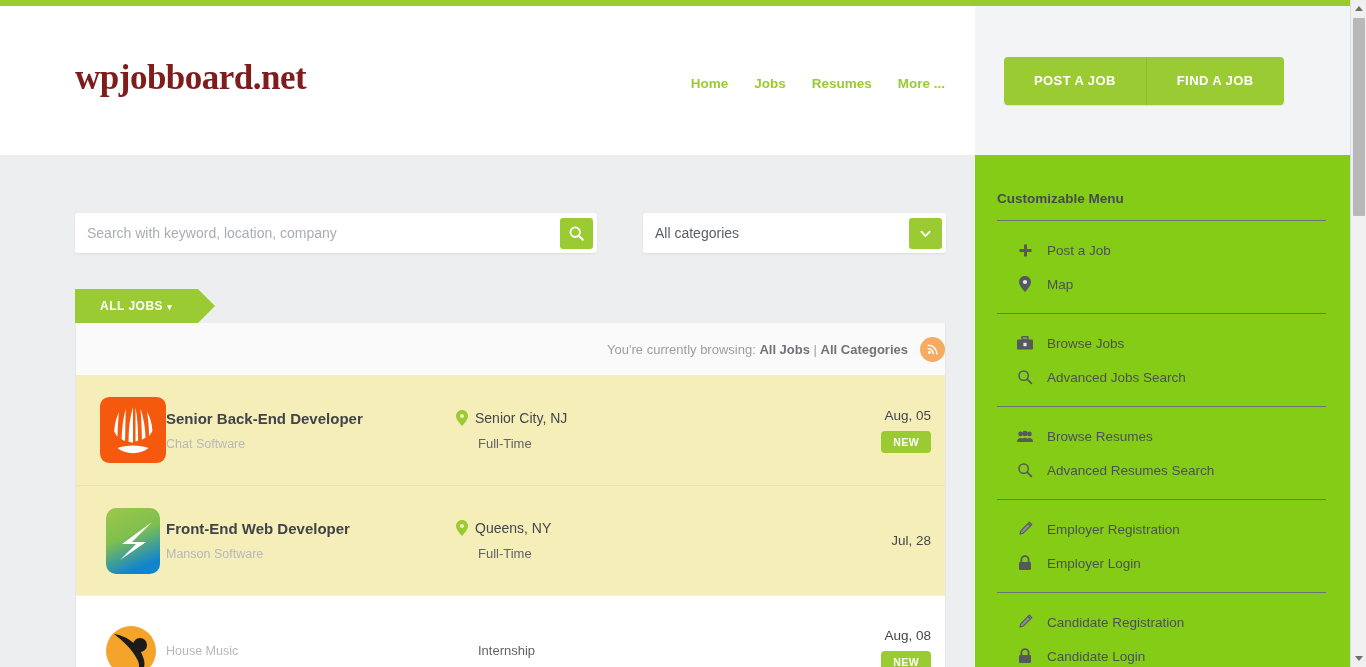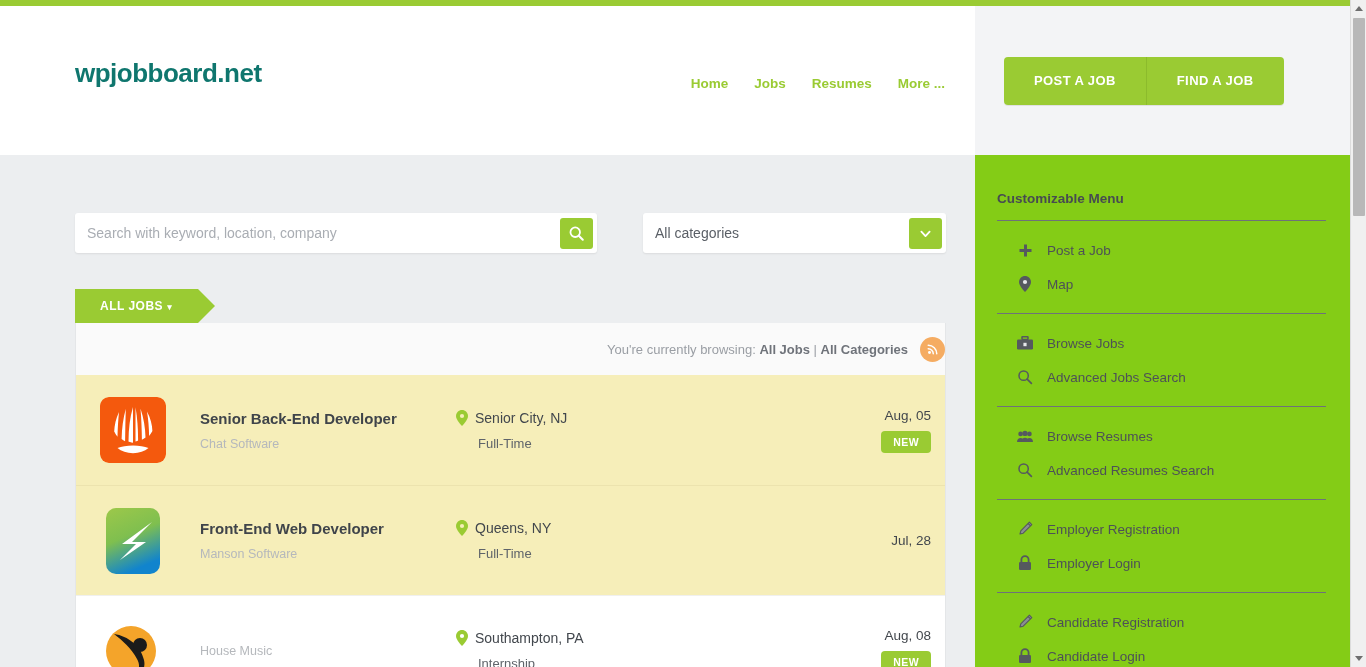--- a/index.html
+++ b/index.html
@@ -45,25 +45,25 @@
 
   
   .header {
     height: 149px;
     background: #ffffff;
     position: relative;
   }
   .logo {
     position: absolute;
     left: 75px; top: 52px;
-    font-family: Liberation Sans, sans-serif;
-    font-size: 26px;
+    font-family: Liberation Serif, serif;
+    font-size: 35px;
     font-weight: bold;
     letter-spacing: -0.5px;
-    color: #0f766e;
+    color: #7f1d1d;
     white-space: nowrap;
   }
   .nav {
     position: absolute;
     right: 30px; top: 70px;
     display: flex;
     gap: 26px;
     align-items: center;
   }
   .nav a {
@@ -244,21 +244,21 @@
   .job.featured + .job.featured { border-top: 1px solid #ece3ae; }
   .job.plain { border-top: 1px solid #f0f0ee; }
 
   .joblogo {
     width: 66px; height: 66px;
     border-radius: 8px;
     flex: 0 0 auto;
     overflow: hidden;
     display: block;
   }
-  .jobmain { width: 290px; padding-left: 34px; }
+  .jobmain { width: 290px; }
   .jobtitle {
     font-size: 15px;
     font-weight: bold;
     color: #3f444a;
     margin-bottom: 10px;
     white-space: nowrap;
   }
   .jobcompany {
     font-size: 12.5px;
     color: #b5b8bc;
@@ -506,27 +506,20 @@
                 <rect width="66" height="66" rx="7" fill="#ffffff"></rect>
                 <circle cx="31" cy="33" r="25" fill="#f4a42a"></circle>
                 <path d="M14 16c14 2 27 12 30 26 2 9-3 16-12 18 7-5 9-12 5-19C32 31 22 22 14 16z" fill="#1b1b1b"></path>
                 <circle cx="40" cy="27" r="7" fill="#1b1b1b"></circle>
               </svg>
             </span>
             <div class="jobmain">
               <div class="jobcompany">House Music</div>
             </div>
             <div class="jobloc">
-              <div class="jobloc-line">
-                <svg width="12" height="16" viewBox="0 0 12 16">
-                  <path d="M6 0C2.7 0 0 2.7 0 6c0 4.2 6 10 6 10s6-5.8 6-10c0-3.3-2.7-6-6-6z" fill="#9acb33"></path>
-                  <circle cx="6" cy="6" r="2.1" fill="#ffffff"></circle>
-                </svg>
-                <span class="jobcity">Southampton, PA</span>
-              </div>
               <div class="jobtype">Internship</div>
             </div>
             <div class="jobmeta">
               <div class="jobdate">Aug, 08</div>
               <span class="newbadge">NEW</span>
             </div>
           </div>
 
         </div>
       </div>

